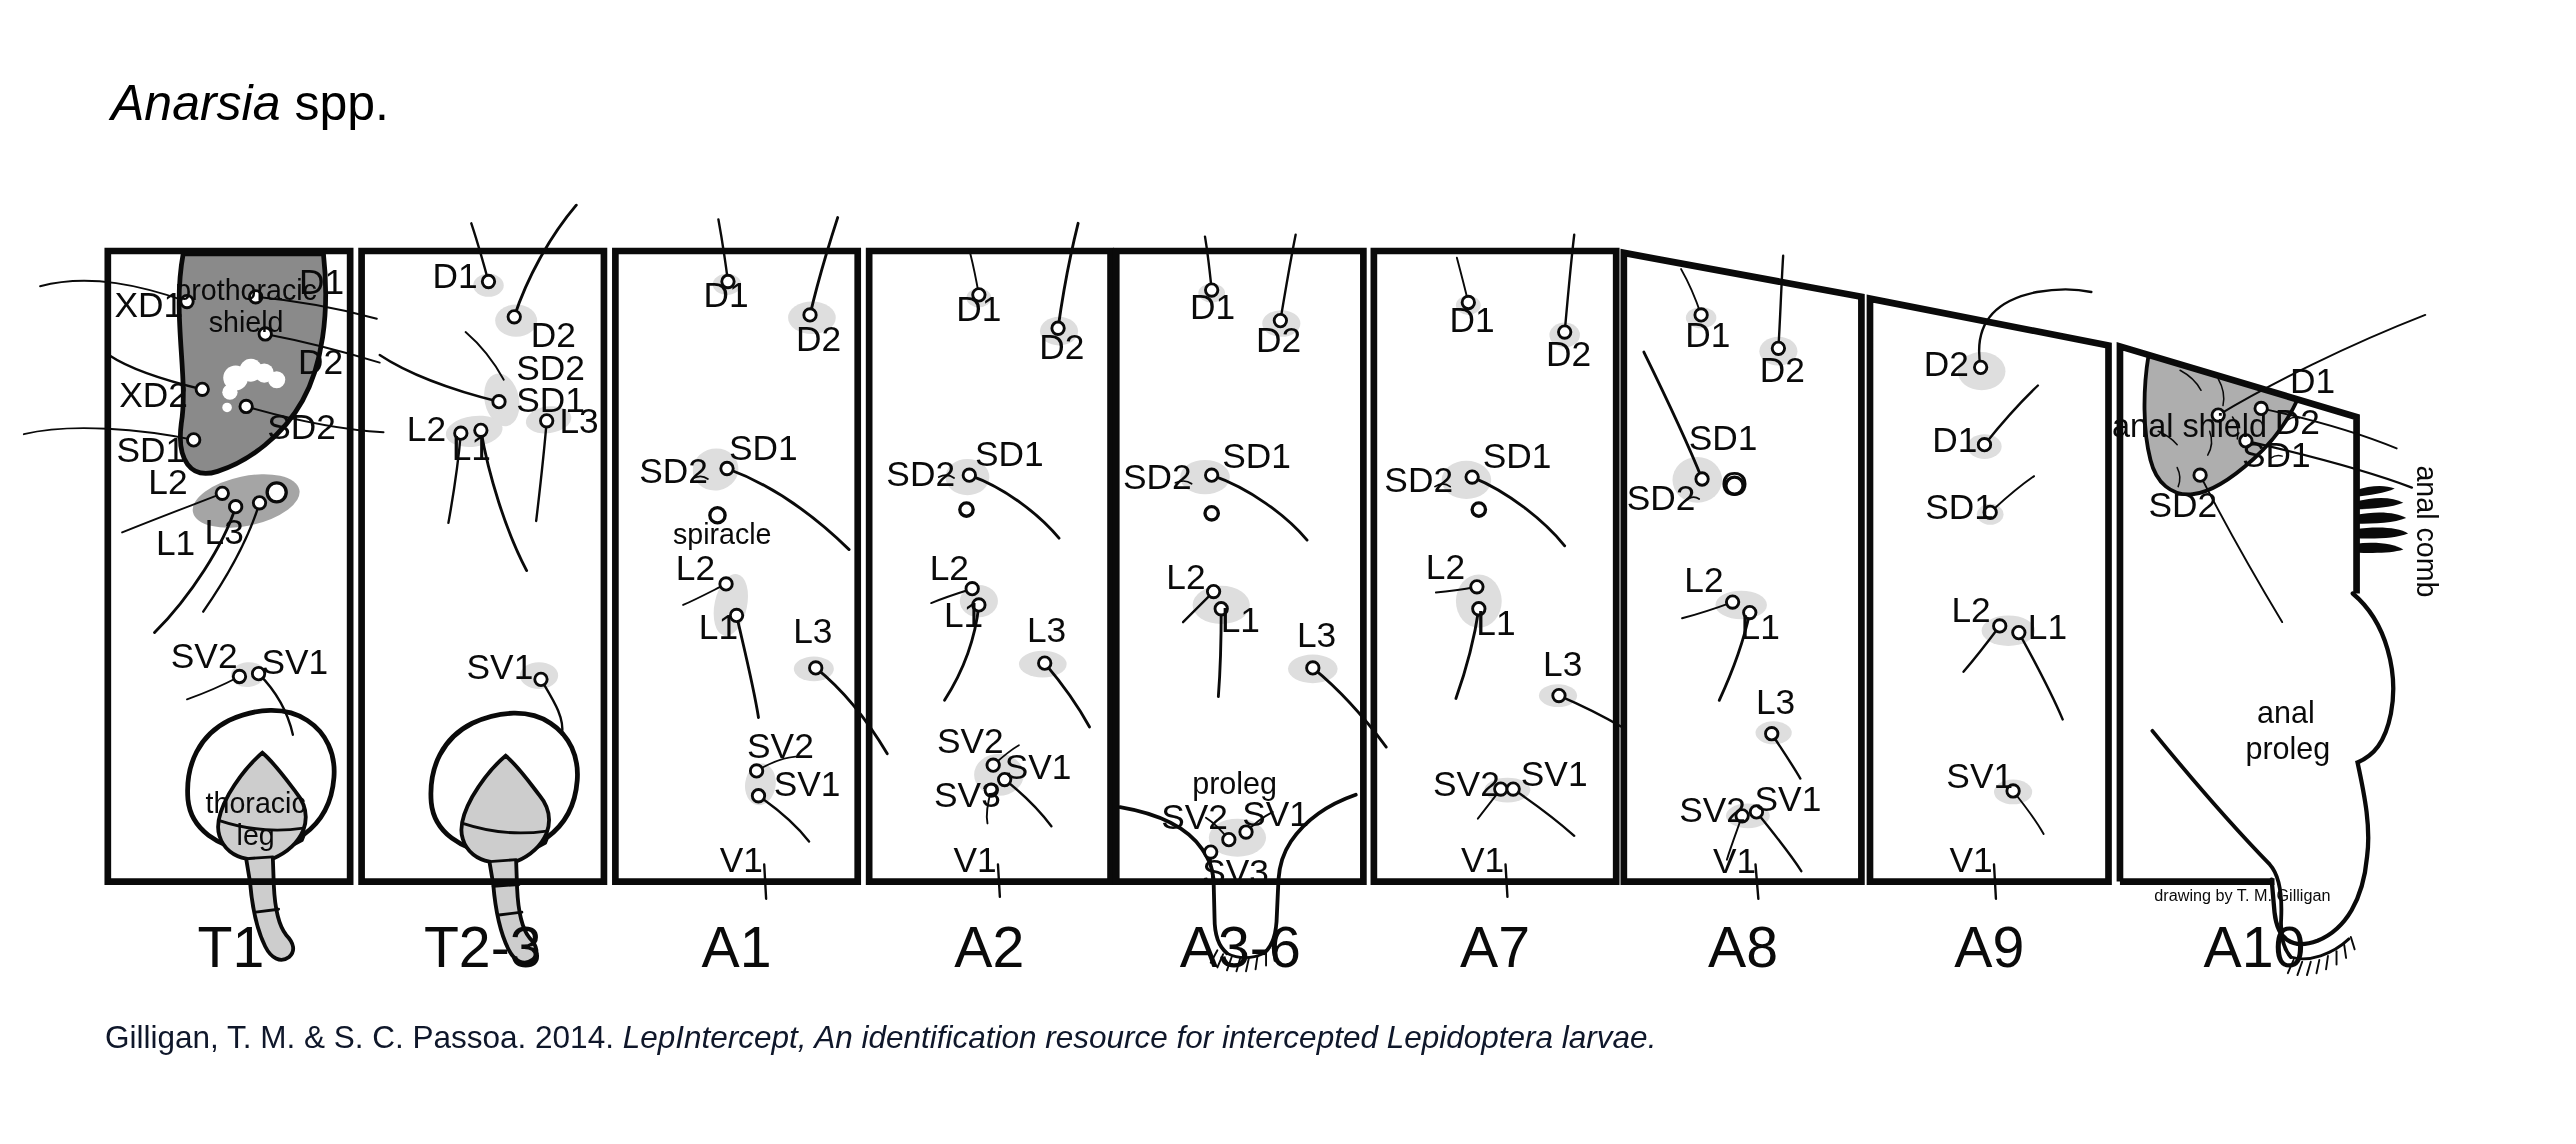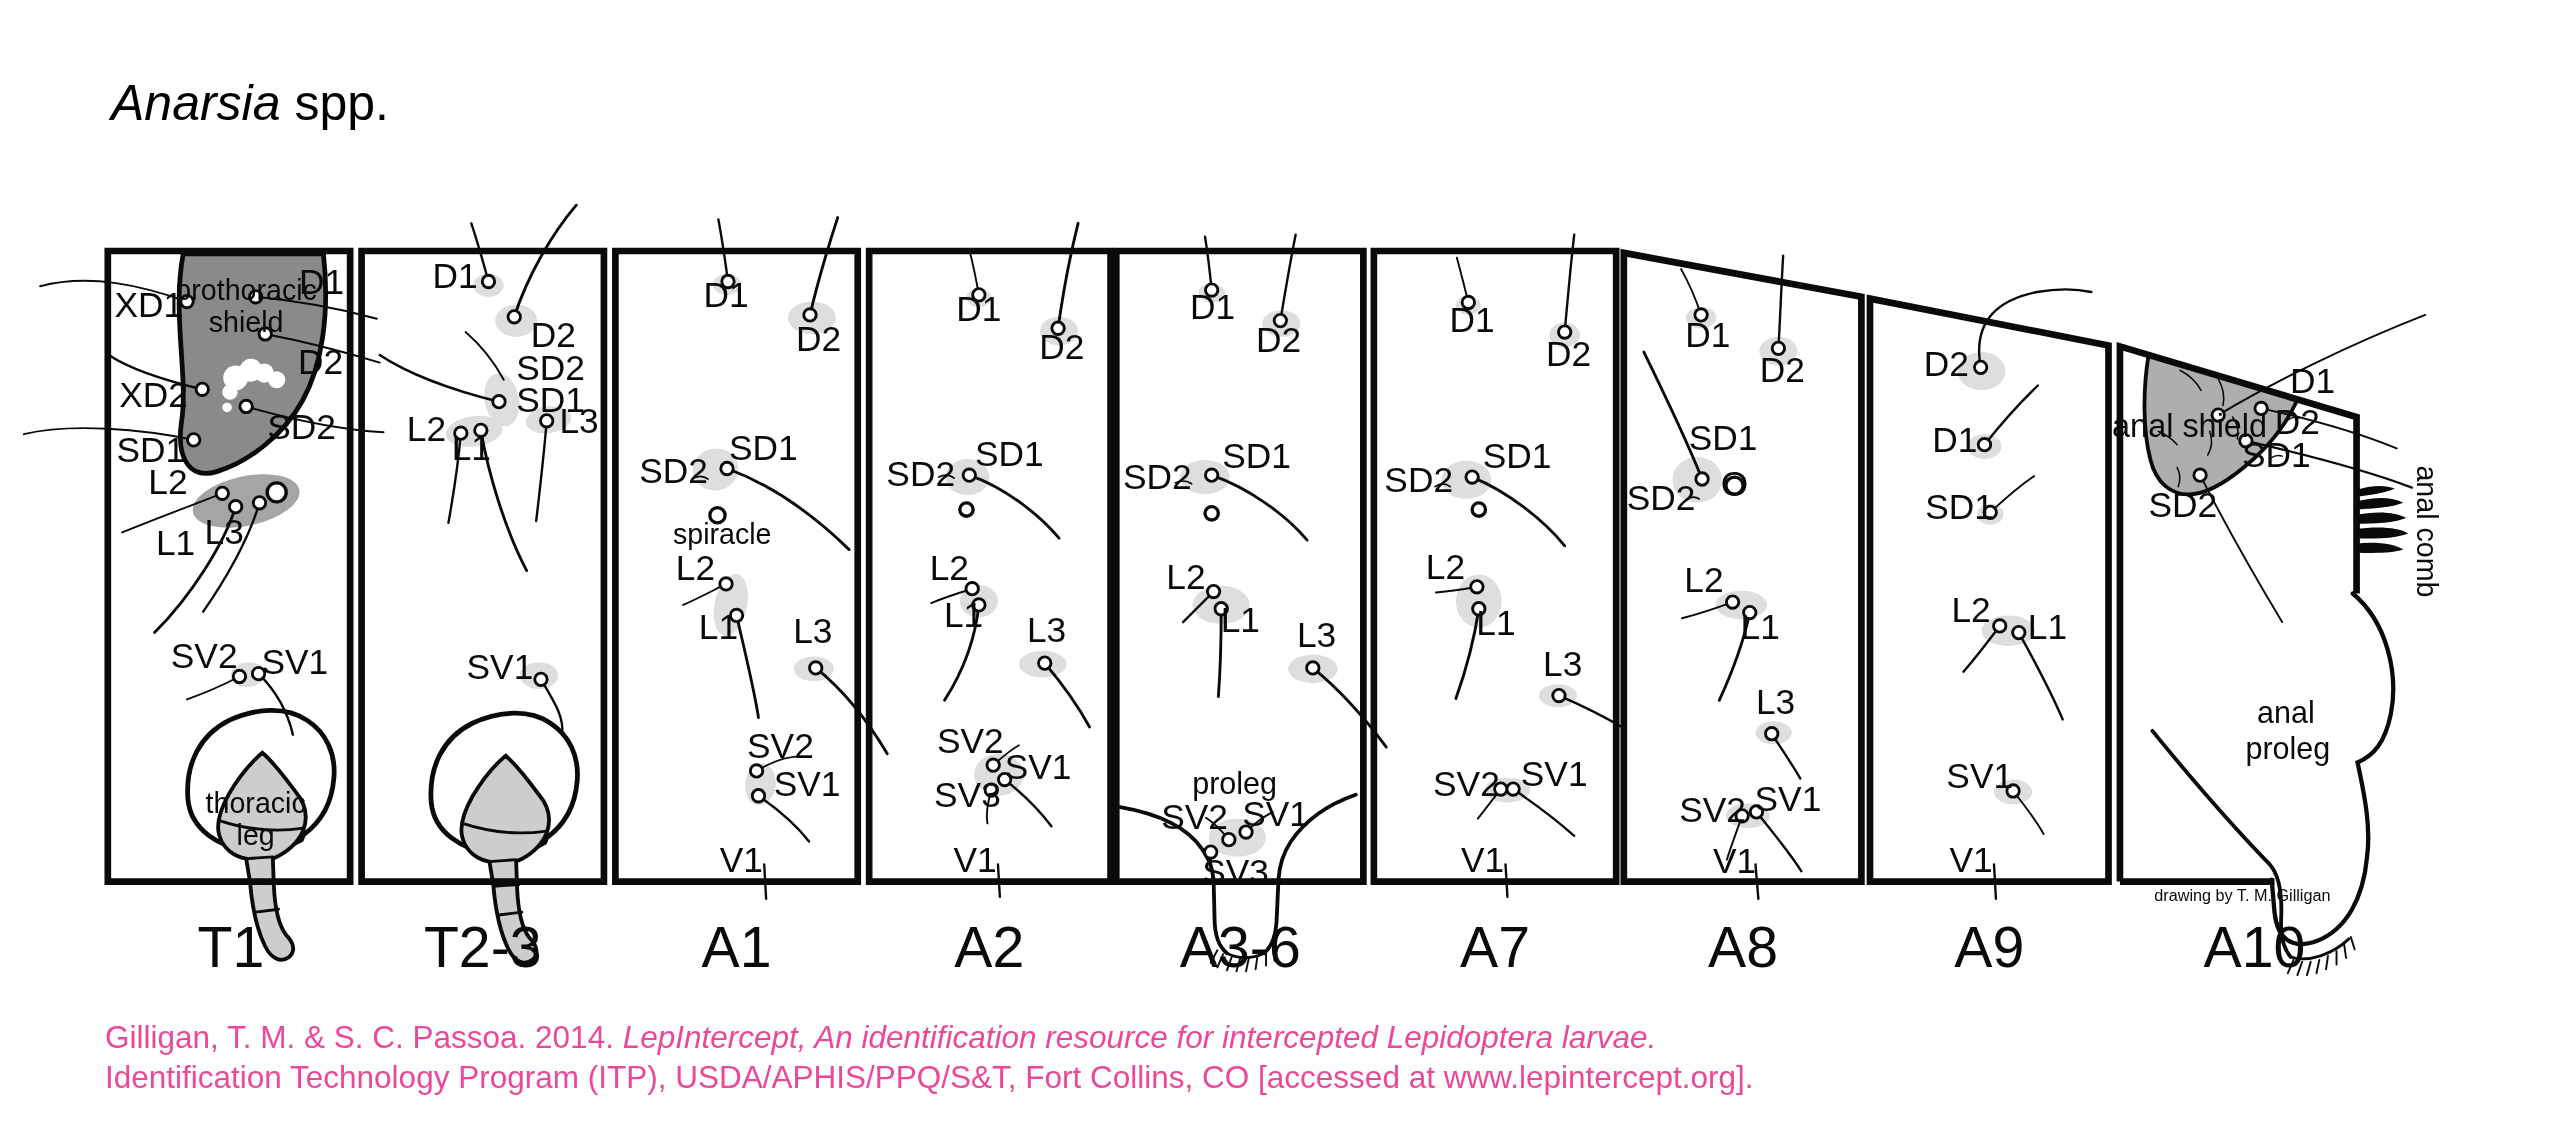--- a/index.html
+++ b/index.html
@@ -1,20 +1,20 @@
 <!DOCTYPE html>
 <html><head>
 <meta charset="utf-8">
 <style>
   html,body{margin:0;padding:0;background:#fff;}
   .page{position:relative;width:2576px;height:1115px;background:#fff;overflow:hidden;
         font-family:"Liberation Sans",sans-serif;color:#000;}
   .title{position:absolute;left:111px;top:74px;font-size:50px;letter-spacing:0;}
   .title .it{font-style:italic;}
-  .citation{position:absolute;left:105px;top:1017px;font-size:31.5px;line-height:40px;color:#ec4899;}
+  .citation{position:absolute;left:105px;top:1017px;font-size:31.5px;line-height:40px;color:#0f172a;}
   .citation .it{font-style:italic;}
   svg.diagram{position:absolute;left:0;top:0;width:2576px;height:1145px;}
   svg text{font-family:"Liberation Sans",sans-serif;fill:#0a0a0a;}
 </style>
 </head>
 <body>
 
 <div class="page">
 
   <div class="title"><span class="it">Anarsia</span><span> spp.</span></div>
@@ -402,17 +402,16 @@
         <text x="2533" y="557" font-size="30" text-anchor="middle" transform="rotate(90 2533 557)">anal comb</text>
         <text x="2396" y="758" font-size="32" text-anchor="middle">anal</text>
         <text x="2398" y="796" font-size="32" text-anchor="middle">proleg</text>
         <text x="2363" y="1014" font-size="60" text-anchor="middle">A10</text>
       </g>
       <text x="2258" y="944" font-size="17" text-anchor="start">drawing by T. M. Gilligan</text>
     </svg>
 
   <div class="citation">
     <div><span>Gilligan, T. M. &amp; S. C. Passoa. 2014. </span><span class="it">LepIntercept, An identification resource for intercepted Lepidoptera larvae.</span></div>
-    <div>Identification Technology Program (ITP), USDA/APHIS/PPQ/S&amp;T, Fort Collins, CO [accessed at www.lepintercept.org].</div>
   </div>
 
 </div>
 
 
 </body></html>

